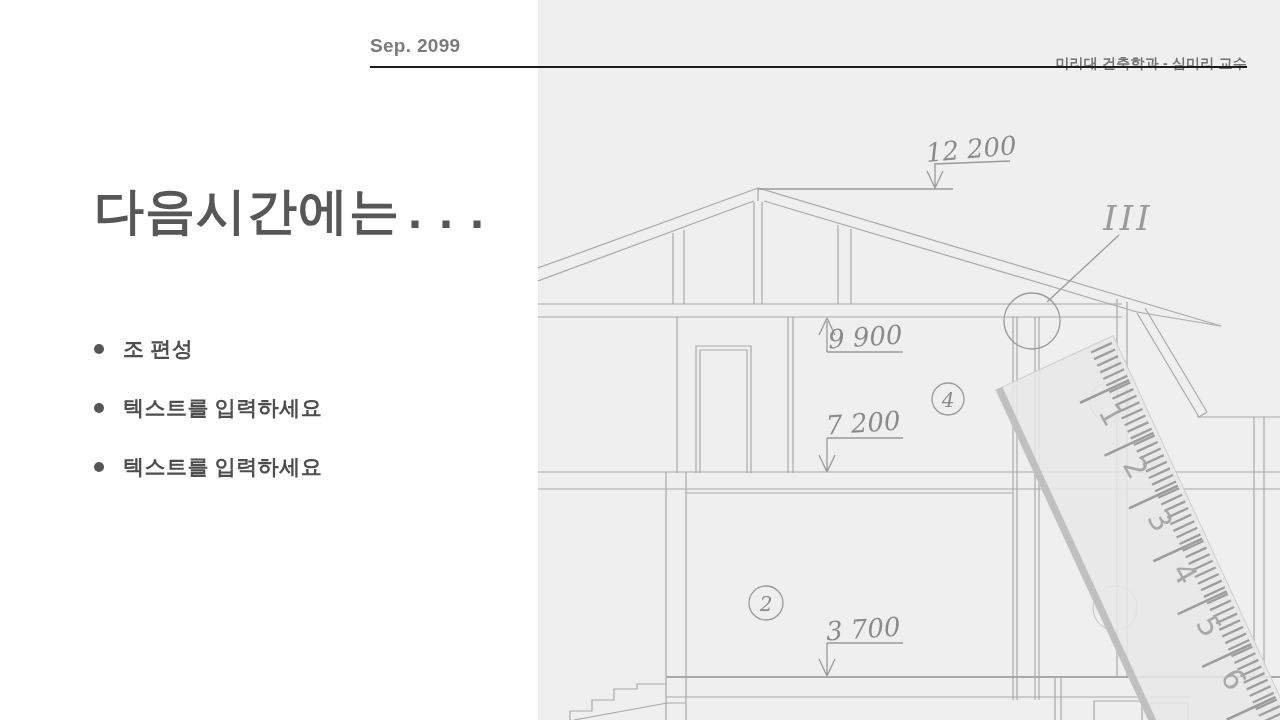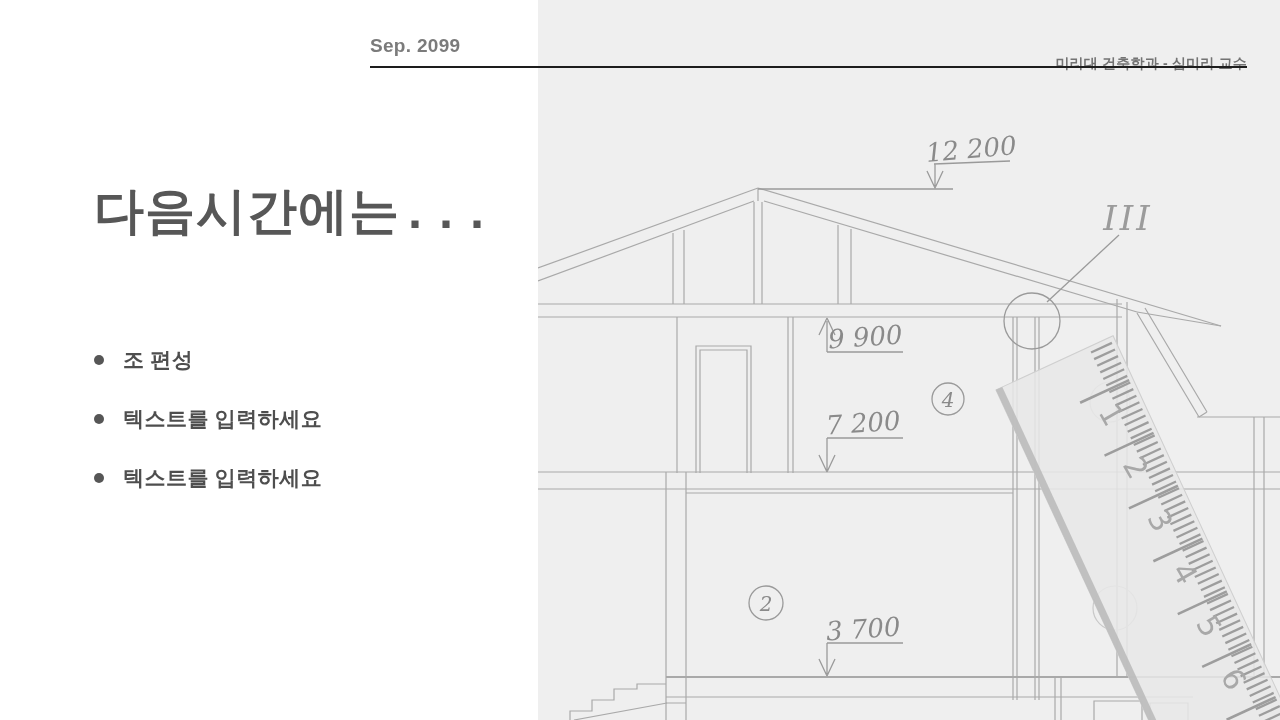--- a/index.html
+++ b/index.html
@@ -14,21 +14,21 @@
   }
   .hdr-aff{
     position:absolute;right:33px;top:36px;font-size:14px;font-weight:700;
     color:#737373;letter-spacing:.2px;margin-top:19px;
   }
   .hdr-rule{position:absolute;left:370px;top:66px;width:877px;height:2px;background:#1d1d1d;}
   .title{
     position:absolute;left:94px;top:178px;font-size:50px;font-weight:800;
     color:#575757;letter-spacing:1px;font-family:Liberation Mono, monospace;
   }
-  .bullets{position:absolute;left:94px;top:347px;list-style:none;margin:0;padding:0;}
+  .bullets{position:absolute;left:94px;top:336px;list-style:none;margin:0;padding:0;}
   .bullets li{display:flex;align-items:center;height:26px;margin-bottom:33px;}
   .bullets .dot{
     width:10px;height:10px;border-radius:50%;background:#565656;margin-right:19px;flex:0 0 auto;
   }
   .bullets .btxt{
     font-size:21px;font-weight:700;color:#4e4e4e;letter-spacing:.5px;
     font-family:"Liberation Serif", serif;
   }
   svg text{user-select:none;}
 </style>

